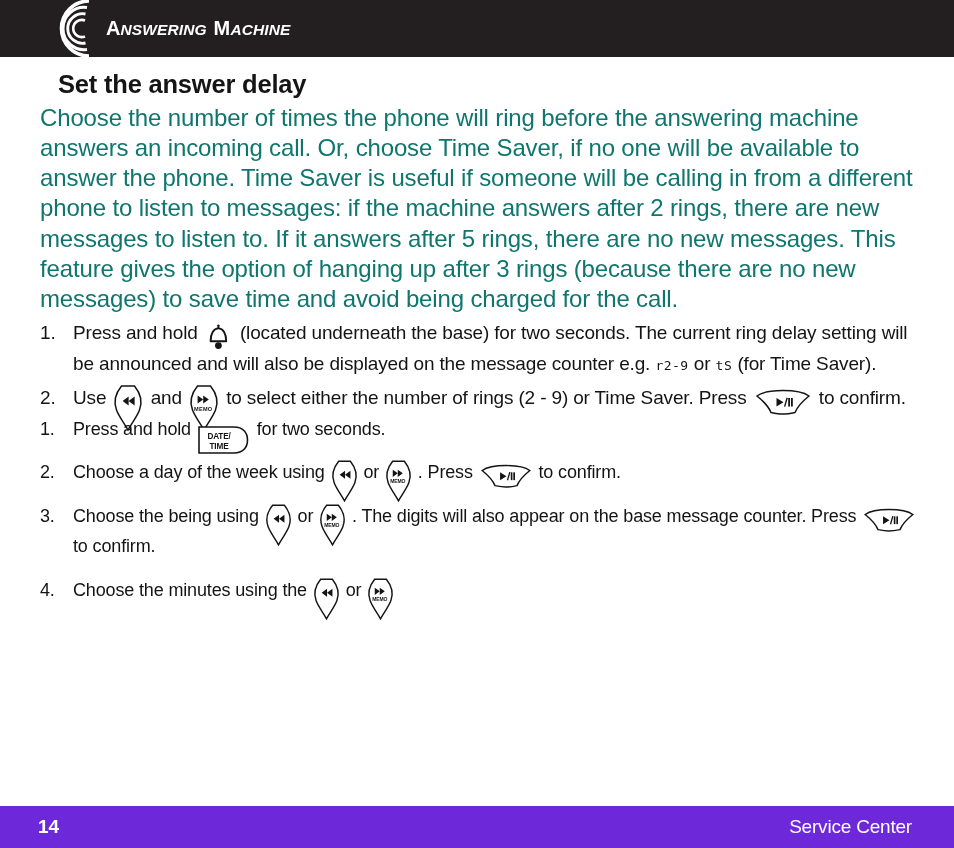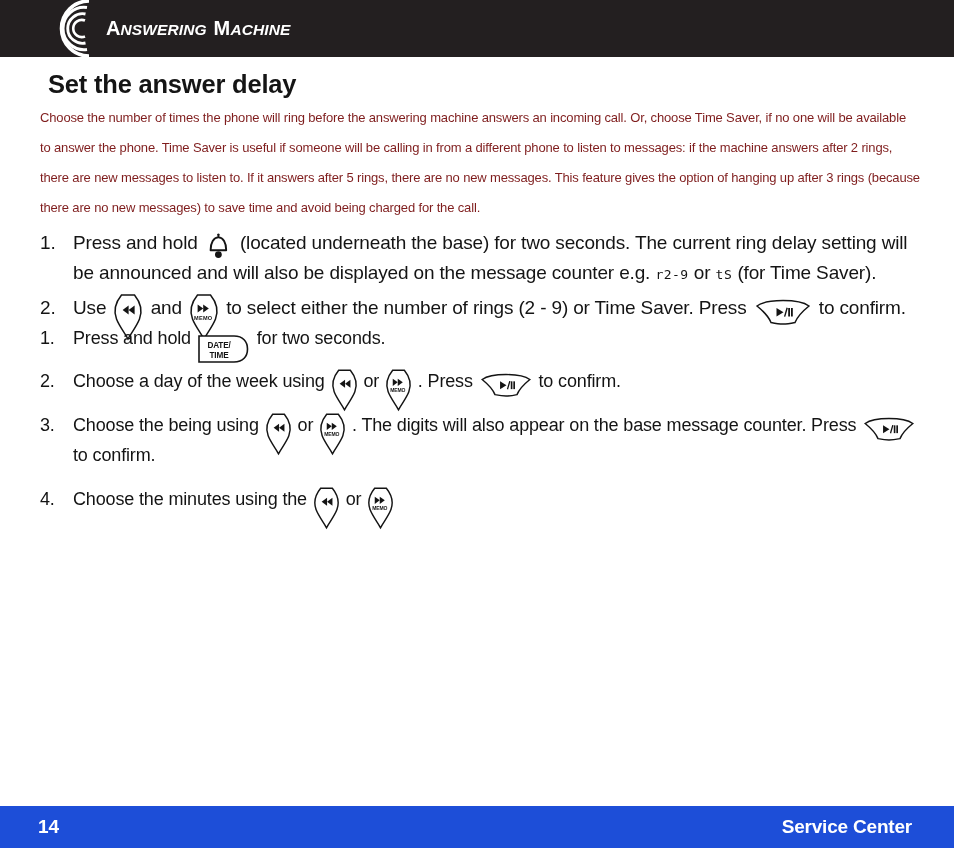--- a/index.html
+++ b/index.html
@@ -67,37 +67,37 @@
   .page-body {
     position: absolute;
     left: 40px;
     top: 14px;
     width: 880px;
   }
 
   h1.section-title {
     font-size: 25.5px;
     font-weight: bold;
-    margin: 0 0 5px 8px;
+    margin: 0 0 5px 18px;
     letter-spacing: -0.2px;
     line-height: 1.05;
     color: #151515;
   }
   h1.section-title.second {
     margin-top: 16px;
     margin-bottom: 8px;
   }
 
   p.intro {
-    font-size: 13px;
+    font-size: 24px;
     line-height: 30.2px;
     margin: 0 0 4px 0;
     font-stretch: condensed;
     letter-spacing: -0.15px;
-    color: #7f1d1d;
+    color: #0f766e;
   }
 
   ol.steps {
     list-style: none;
     margin: 0;
     padding: 0;
   }
   ol.steps li {
     position: relative;
     padding-left: 33px;
@@ -145,39 +145,39 @@
     letter-spacing: 0.5px;
   }
 
   
   .footer-bar {
     position: absolute;
     left: 0;
     top: 806px;
     width: 954px;
     height: 42px;
-    background: #1d4ed8;
+    background: #6d28d9;
     color: #ffffff;
   }
   .footer-page {
     position: absolute;
     left: 38px;
     top: 50%;
     transform: translateY(-50%);
     font-size: 19px;
     font-weight: bold;
     letter-spacing: 0px;
   }
   .footer-brand {
     position: absolute;
     right: 42px;
     top: 50%;
     transform: translateY(-50%);
     font-size: 19px;
-    font-weight: bold;
+    font-weight: normal;
     letter-spacing: -0.2px;
     margin-left: 24px;
   }
 </style>
 </head>
 <body>
 
 <div class="header-bar">
   <div class="header-inner">
     <span class="logo-mark">

